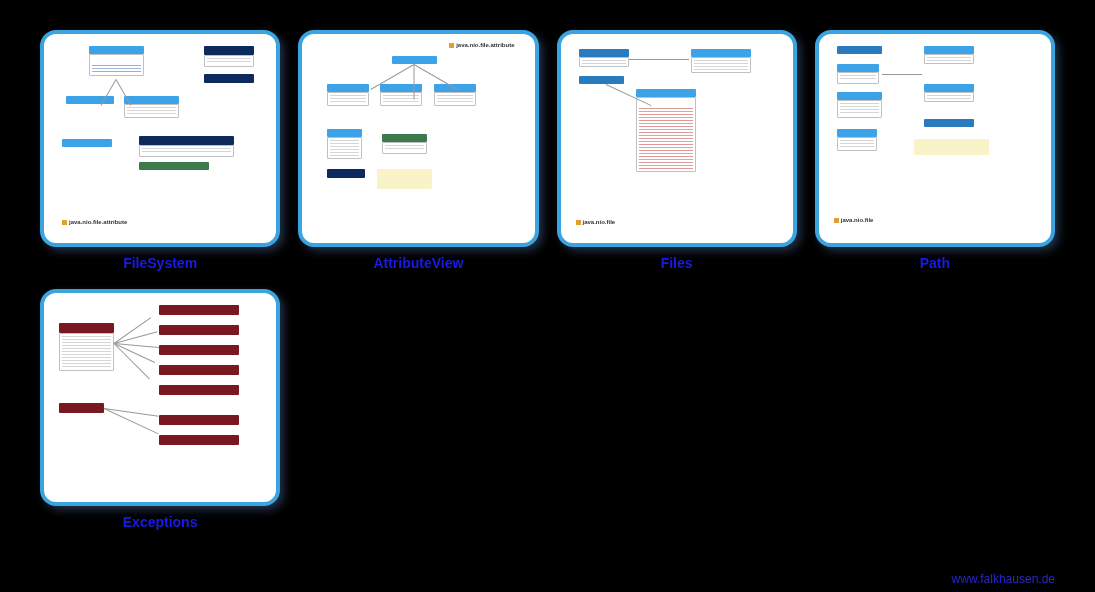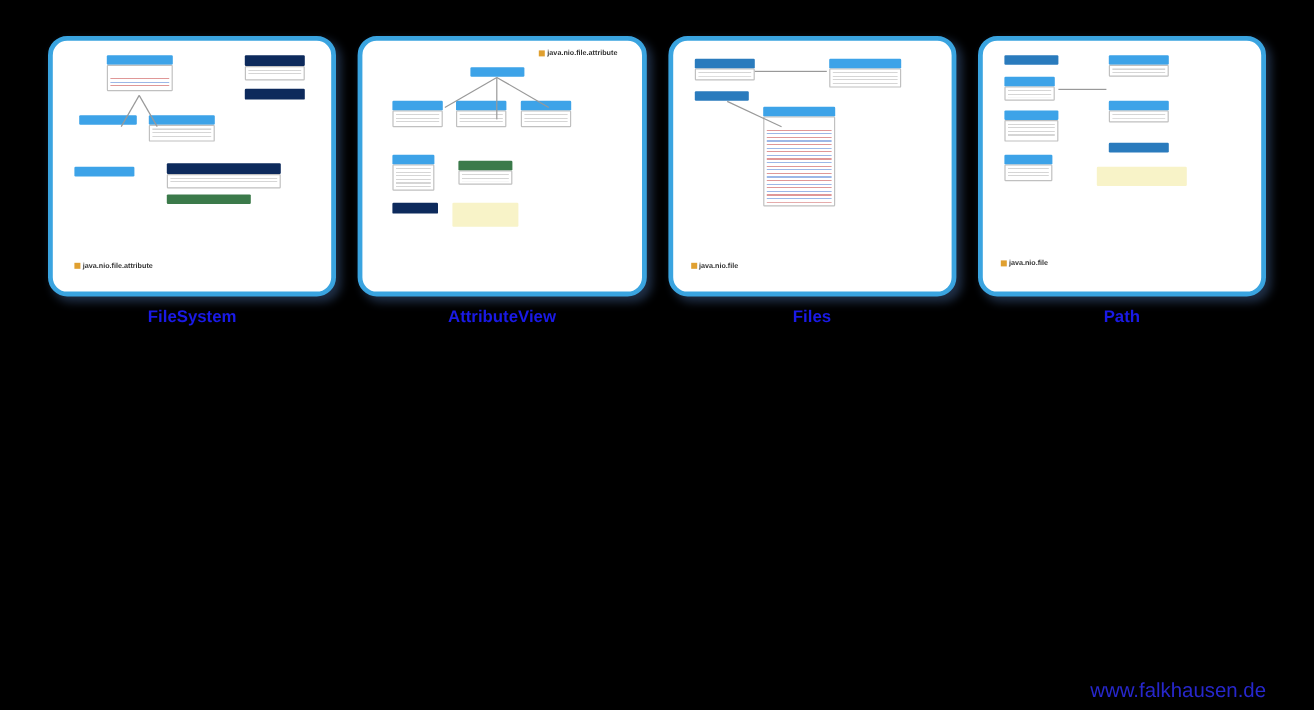--- a/index.html
+++ b/index.html
@@ -39,21 +39,21 @@
     font-weight: bold;
     font-size: 14px;
     margin-top: 8px;
     text-align: center;
   }
   .footer {
     position: absolute;
     right: 40px;
     bottom: 6px;
     color: #2727cc;
-    font-size: 17px;
+    font-size: 12px;
     margin-top: 12px;
   }
   
   .blk { position: absolute; border-radius: 1px; }
   .blue-h { background: #2a7bbd; height: 8px; }
   .blue-l { background: #3da3e8; height: 8px; }
   .navy { background: #0d2a5c; height: 9px; }
   .green { background: #3b7a4a; height: 8px; }
   .maroon { background: #7a1820; height: 10px; }
   .yellow { background: #f8f3c8; height: 20px; }
@@ -181,16 +181,38 @@
       <div class="blk blue-l" style="left:105px;top:50px;width:50px;"></div>
       <div class="blk white-box micro-text" style="left:105px;top:58px;width:50px;height:10px;"></div>
       <div class="blk blue-h" style="left:105px;top:85px;width:50px;"></div>
       <div class="blk yellow" style="left:95px;top:105px;width:75px;height:16px;"></div>
       <div class="line" style="left:63px;top:40px;width:40px;"></div>
       <div class="pkg-label" style="left:15px;bottom:20px;"><span class="pkg-icon"></span><span>java.nio.file</span></div>
     </div>
     <div class="caption">Path</div>
   </div>
 
+  <div class="cell">
+    <div class="thumb">
+      <div class="blk maroon" style="left:15px;top:30px;width:55px;"></div>
+      <div class="blk white-box micro-text" style="left:15px;top:40px;width:55px;height:38px;"></div>
+      <div class="blk maroon" style="left:15px;top:110px;width:45px;"></div>
+      <div class="blk maroon" style="left:115px;top:12px;width:80px;"></div>
+      <div class="blk maroon" style="left:115px;top:32px;width:80px;"></div>
+      <div class="blk maroon" style="left:115px;top:52px;width:80px;"></div>
+      <div class="blk maroon" style="left:115px;top:72px;width:80px;"></div>
+      <div class="blk maroon" style="left:115px;top:92px;width:80px;"></div>
+      <div class="blk maroon" style="left:115px;top:122px;width:80px;"></div>
+      <div class="blk maroon" style="left:115px;top:142px;width:80px;"></div>
+      <div class="line" style="left:70px;top:50px;width:45px;transform:rotate(-35deg);"></div>
+      <div class="line" style="left:70px;top:50px;width:45px;transform:rotate(-15deg);"></div>
+      <div class="line" style="left:70px;top:50px;width:45px;transform:rotate(5deg);"></div>
+      <div class="line" style="left:70px;top:50px;width:45px;transform:rotate(25deg);"></div>
+      <div class="line" style="left:70px;top:50px;width:50px;transform:rotate(45deg);"></div>
+      <div class="line" style="left:60px;top:115px;width:55px;transform:rotate(8deg);"></div>
+      <div class="line" style="left:60px;top:115px;width:60px;transform:rotate(25deg);"></div>
+    </div>
+    <div class="caption">Exceptions</div>
+  </div>
 
 </div>
 
 <div class="footer">www.falkhausen.de</div>
 
 </body></html>

